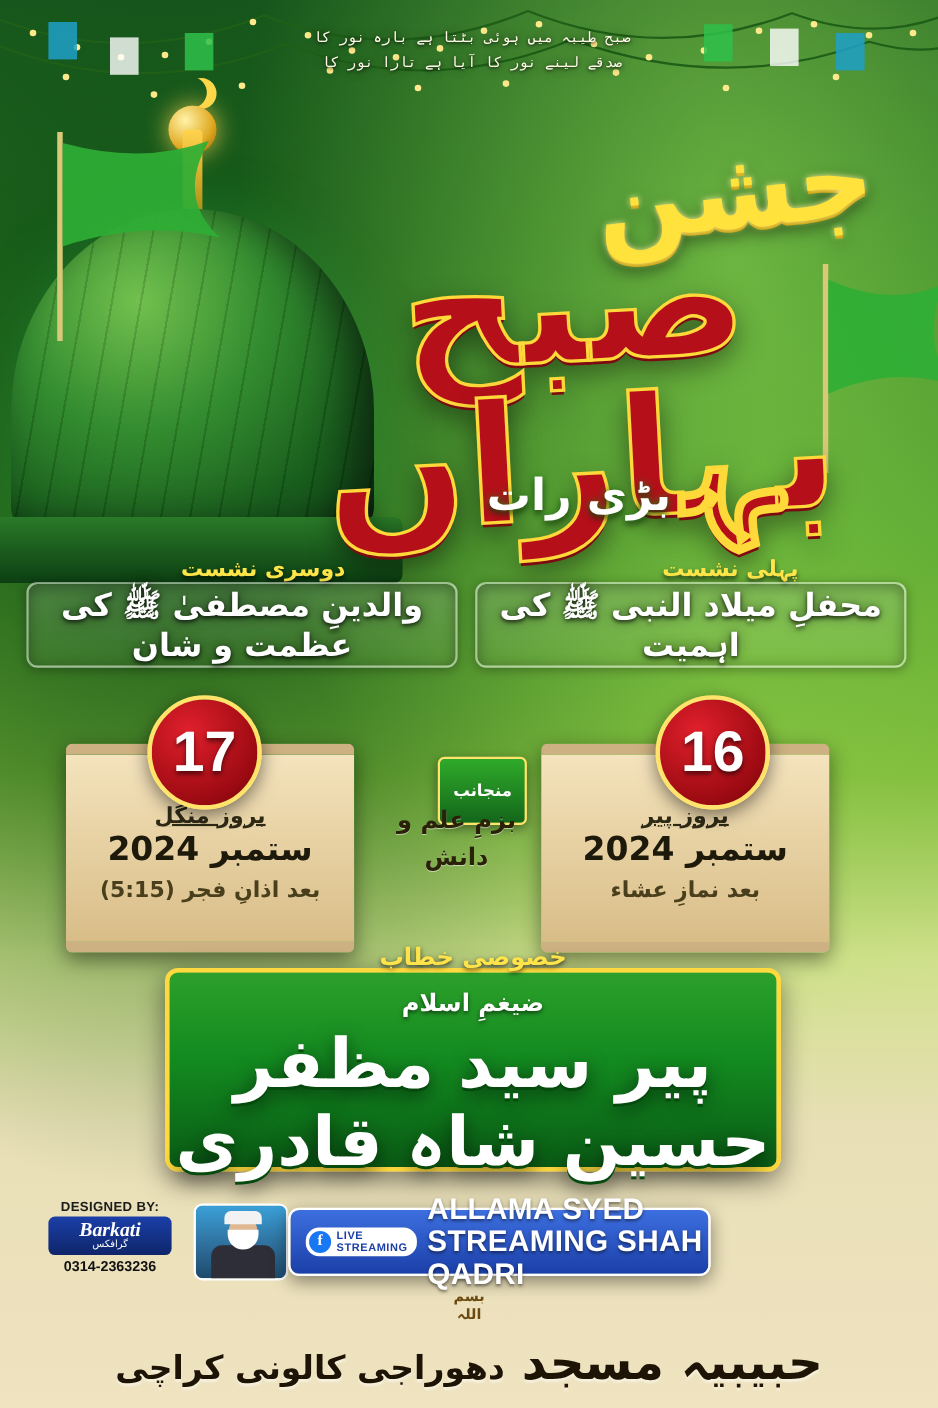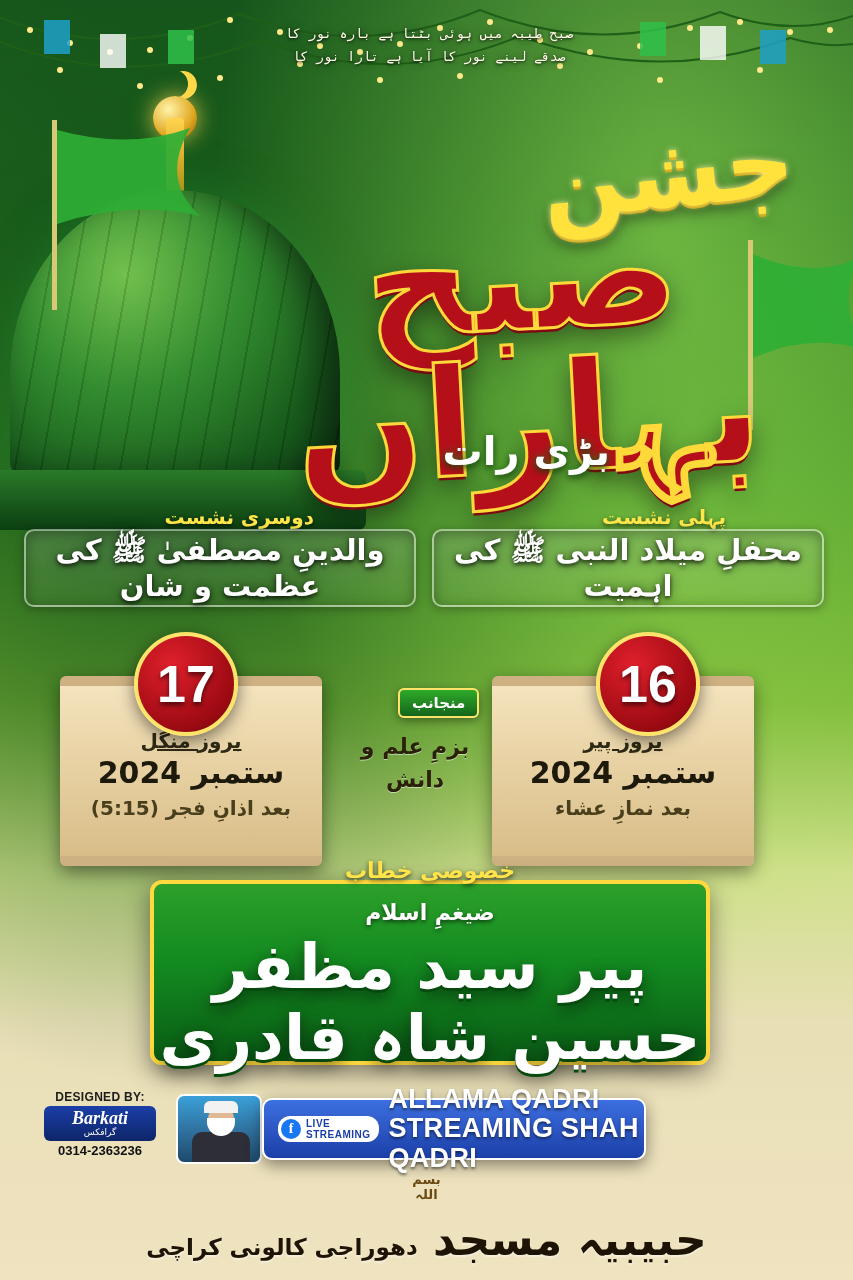--- a/index.html
+++ b/index.html
@@ -158,21 +158,21 @@
     box-shadow: 0 5px 16px rgba(0,0,0,.5);
     display: flex; align-items: center; justify-content: center;
     color: #fff; font-size: 52px; font-weight: bold;
     font-family: "Liberation Sans", sans-serif;
     text-shadow: 0 3px 5px rgba(0,0,0,.6);
   }
   .green-tag {
     position: absolute; background: linear-gradient(180deg,#2faa2a,#13661a);
     border: 2px solid #ffe36b; border-radius: 6px;
     color: #fff; font-size: 15px; font-weight: bold; direction: rtl;
-    padding: 4px 12px; font-family: "DejaVu Sans", sans-serif;
+    padding: 20px 12px; font-family: "DejaVu Sans", sans-serif;
     box-shadow: 0 3px 10px rgba(0,0,0,.4);
   }
   .mid-note {
     position: absolute; direction: rtl; text-align: center;
     color: #2a2208; font-family: "DejaVu Sans", sans-serif;
     font-size: 22px; font-weight: bold; line-height: 1.5;
     text-shadow: 0 1px 0 rgba(255,255,255,.5);
   }
 
   
@@ -279,21 +279,21 @@
     position: absolute; left: 50%; transform: translateX(-50%); top: -44px;
     width: 46px; height: 40px;
     color: #6b4a12; font-size: 13px; font-weight: bold;
     font-family: "DejaVu Sans", sans-serif;
   }
   .venue-text {
     color: #1d1405; font-size: 44px; font-weight: bold;
     font-family: "DejaVu Sans", sans-serif; line-height: 1.1;
     text-shadow: 0 2px 2px rgba(255,255,255,.45);
   }
-  .venue-text .small { font-size: 23px; }
+  .venue-text .small { font-size: 30px; }
 </style>
 </head>
 <body>
 
 <div id="poster">
 
   <svg class="string-row" viewBox="0 0 853 120" preserveAspectRatio="none">
     <path d="M0 18 Q 120 62 240 14 Q 360 60 480 10 Q 600 58 720 12 Q 790 38 853 16" fill="none" stroke="#1f5f18" stroke-width="2"></path>
     <path d="M0 42 Q 130 92 260 40 Q 390 90 520 36 Q 660 86 790 38 Q 825 48 853 44" fill="none" stroke="#1f5f18" stroke-width="2"></path>
     <g fill="#ffe98a">
@@ -412,21 +412,21 @@
     <div class="photo-cap"></div>
   </div>
 
   <div class="live-bar">
     <div class="fb-badge">
       <div class="fb-circle">f</div>
       <div class="fb-live" style="white-space:pre-line;">LIVE
 STREAMING</div>
     </div>
     <div class="live-name">
-      <div>ALLAMA QADRI</div>
+      <div>ALLAMA SYED</div>
       <div>STREAMING SHAH QADRI</div>
     </div>
   </div>
 
   <div class="designer">
     <div class="designed-by">DESIGNED BY:</div>
     <div class="barkati-box">
       <div class="barkati-name">Barkati</div>
       <div class="barkati-sub">گرافکس</div>
     </div>

